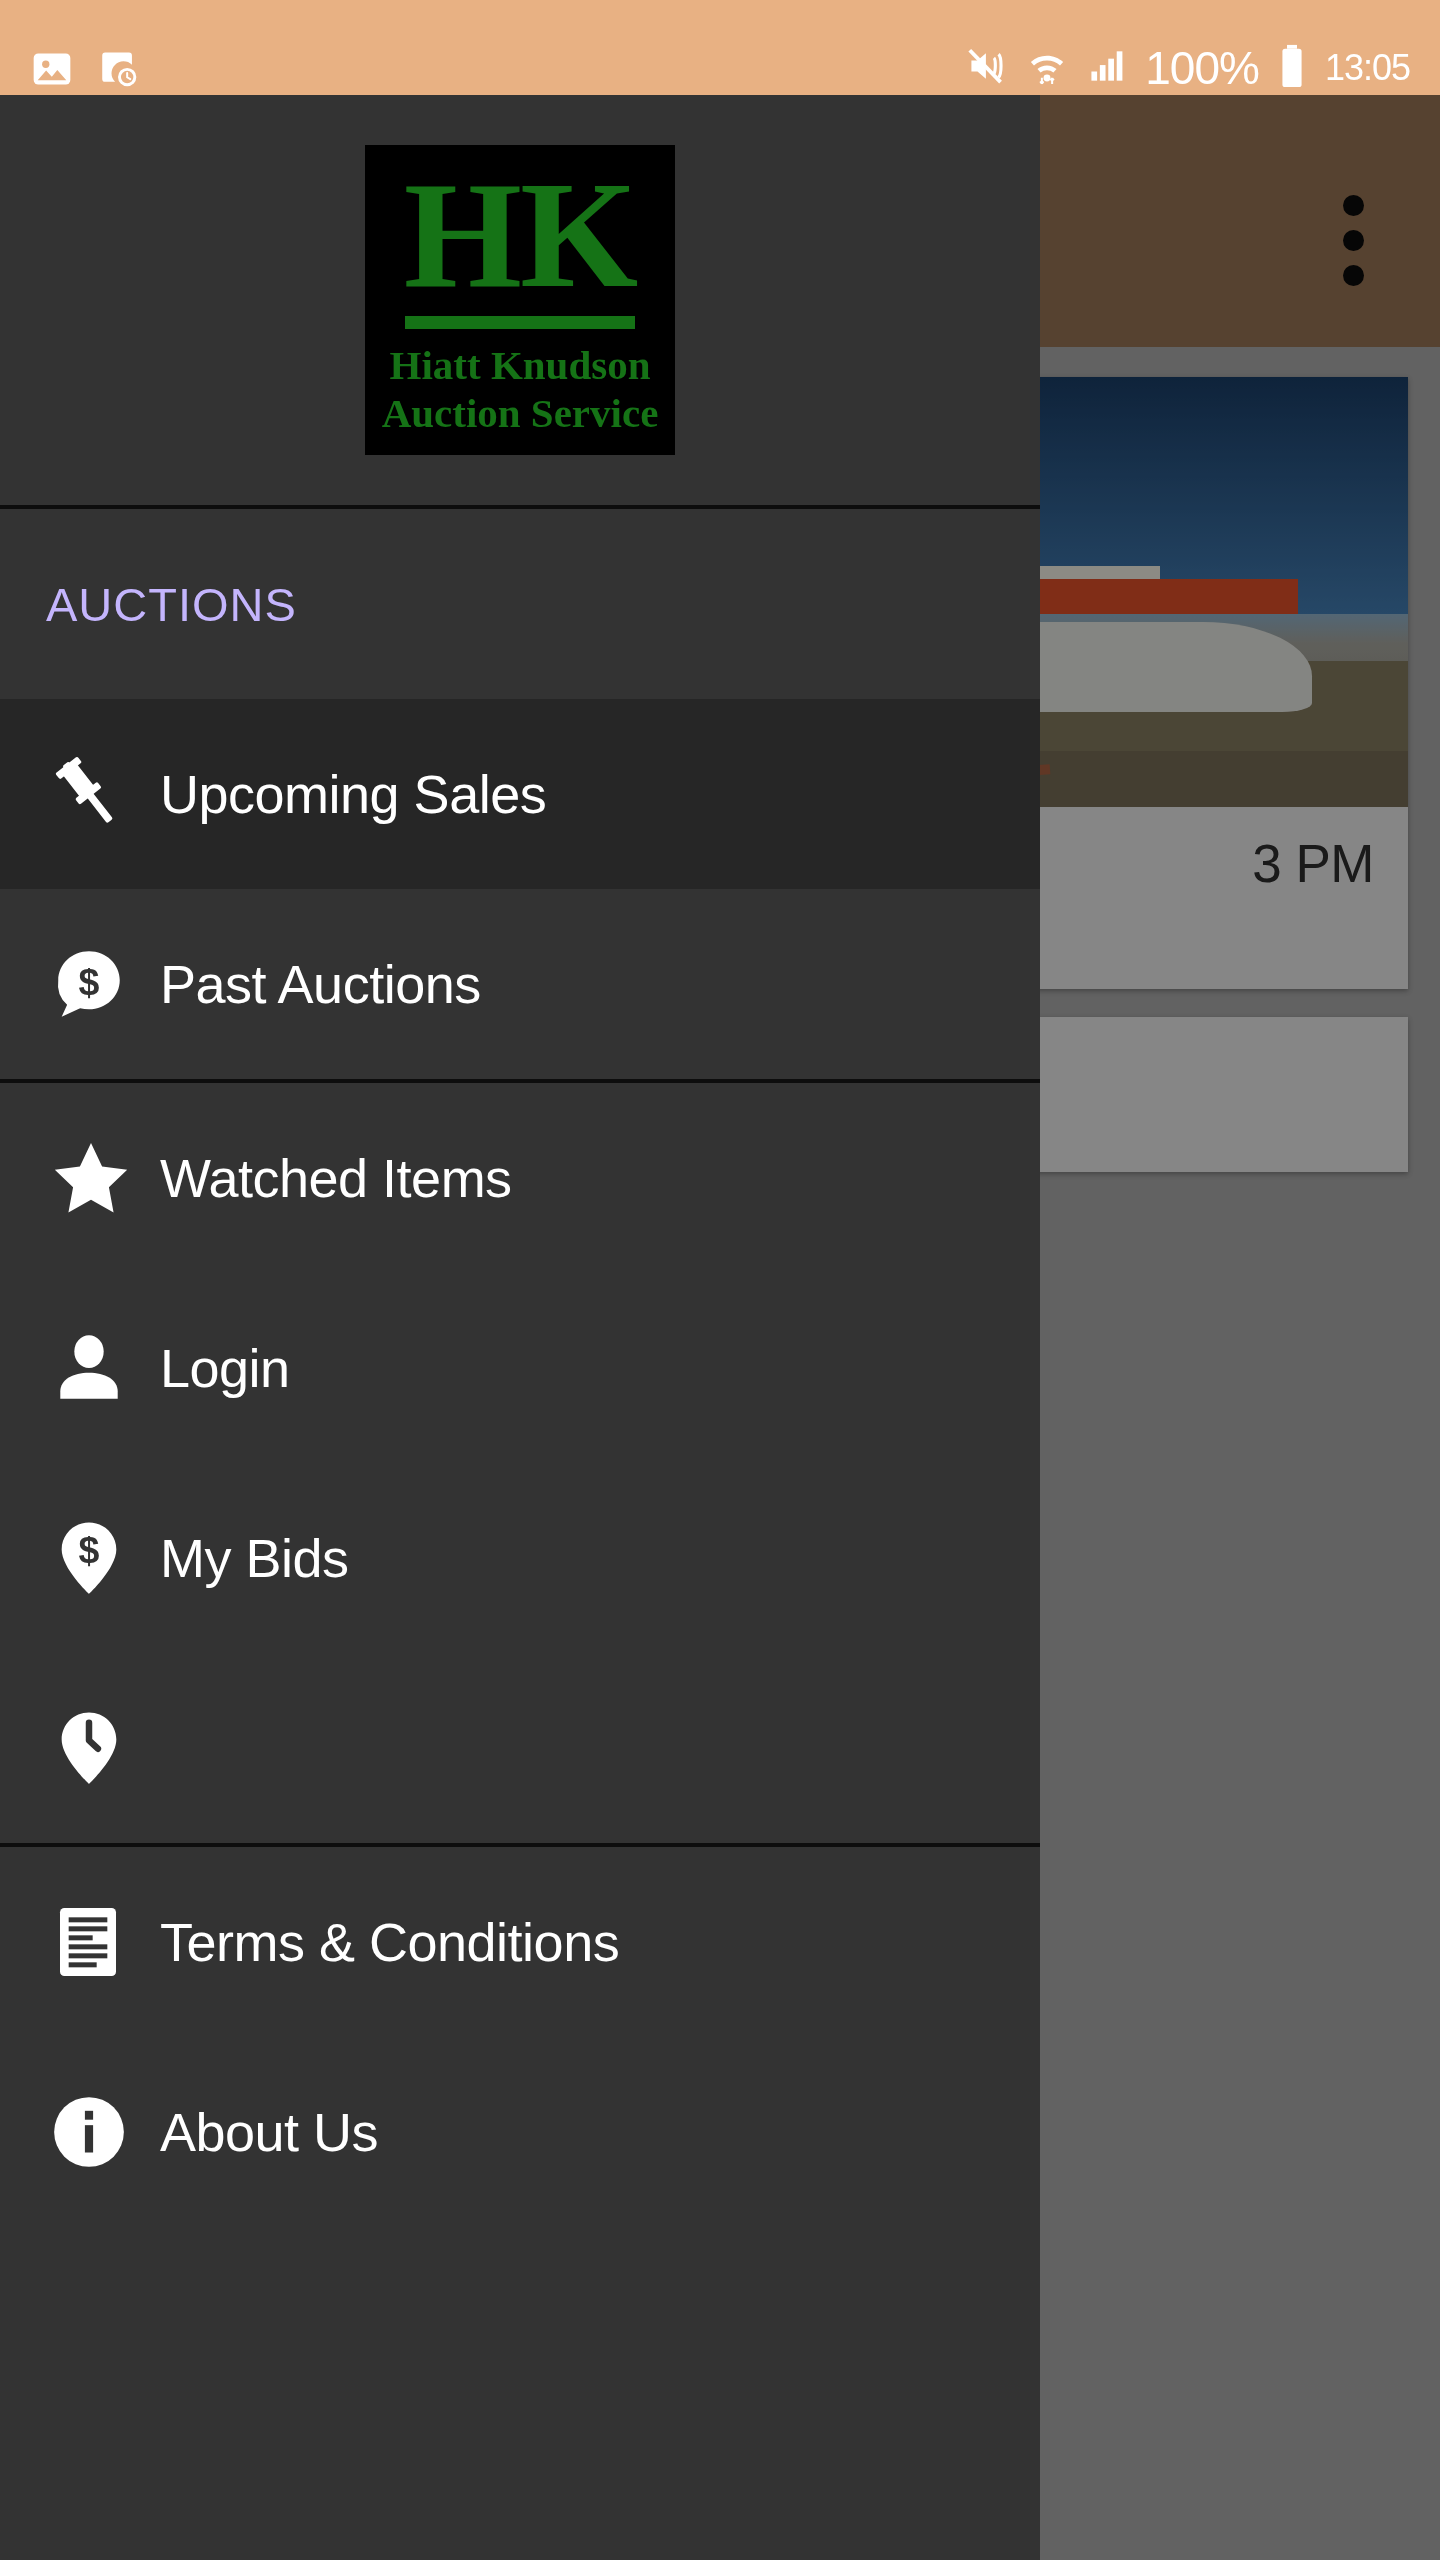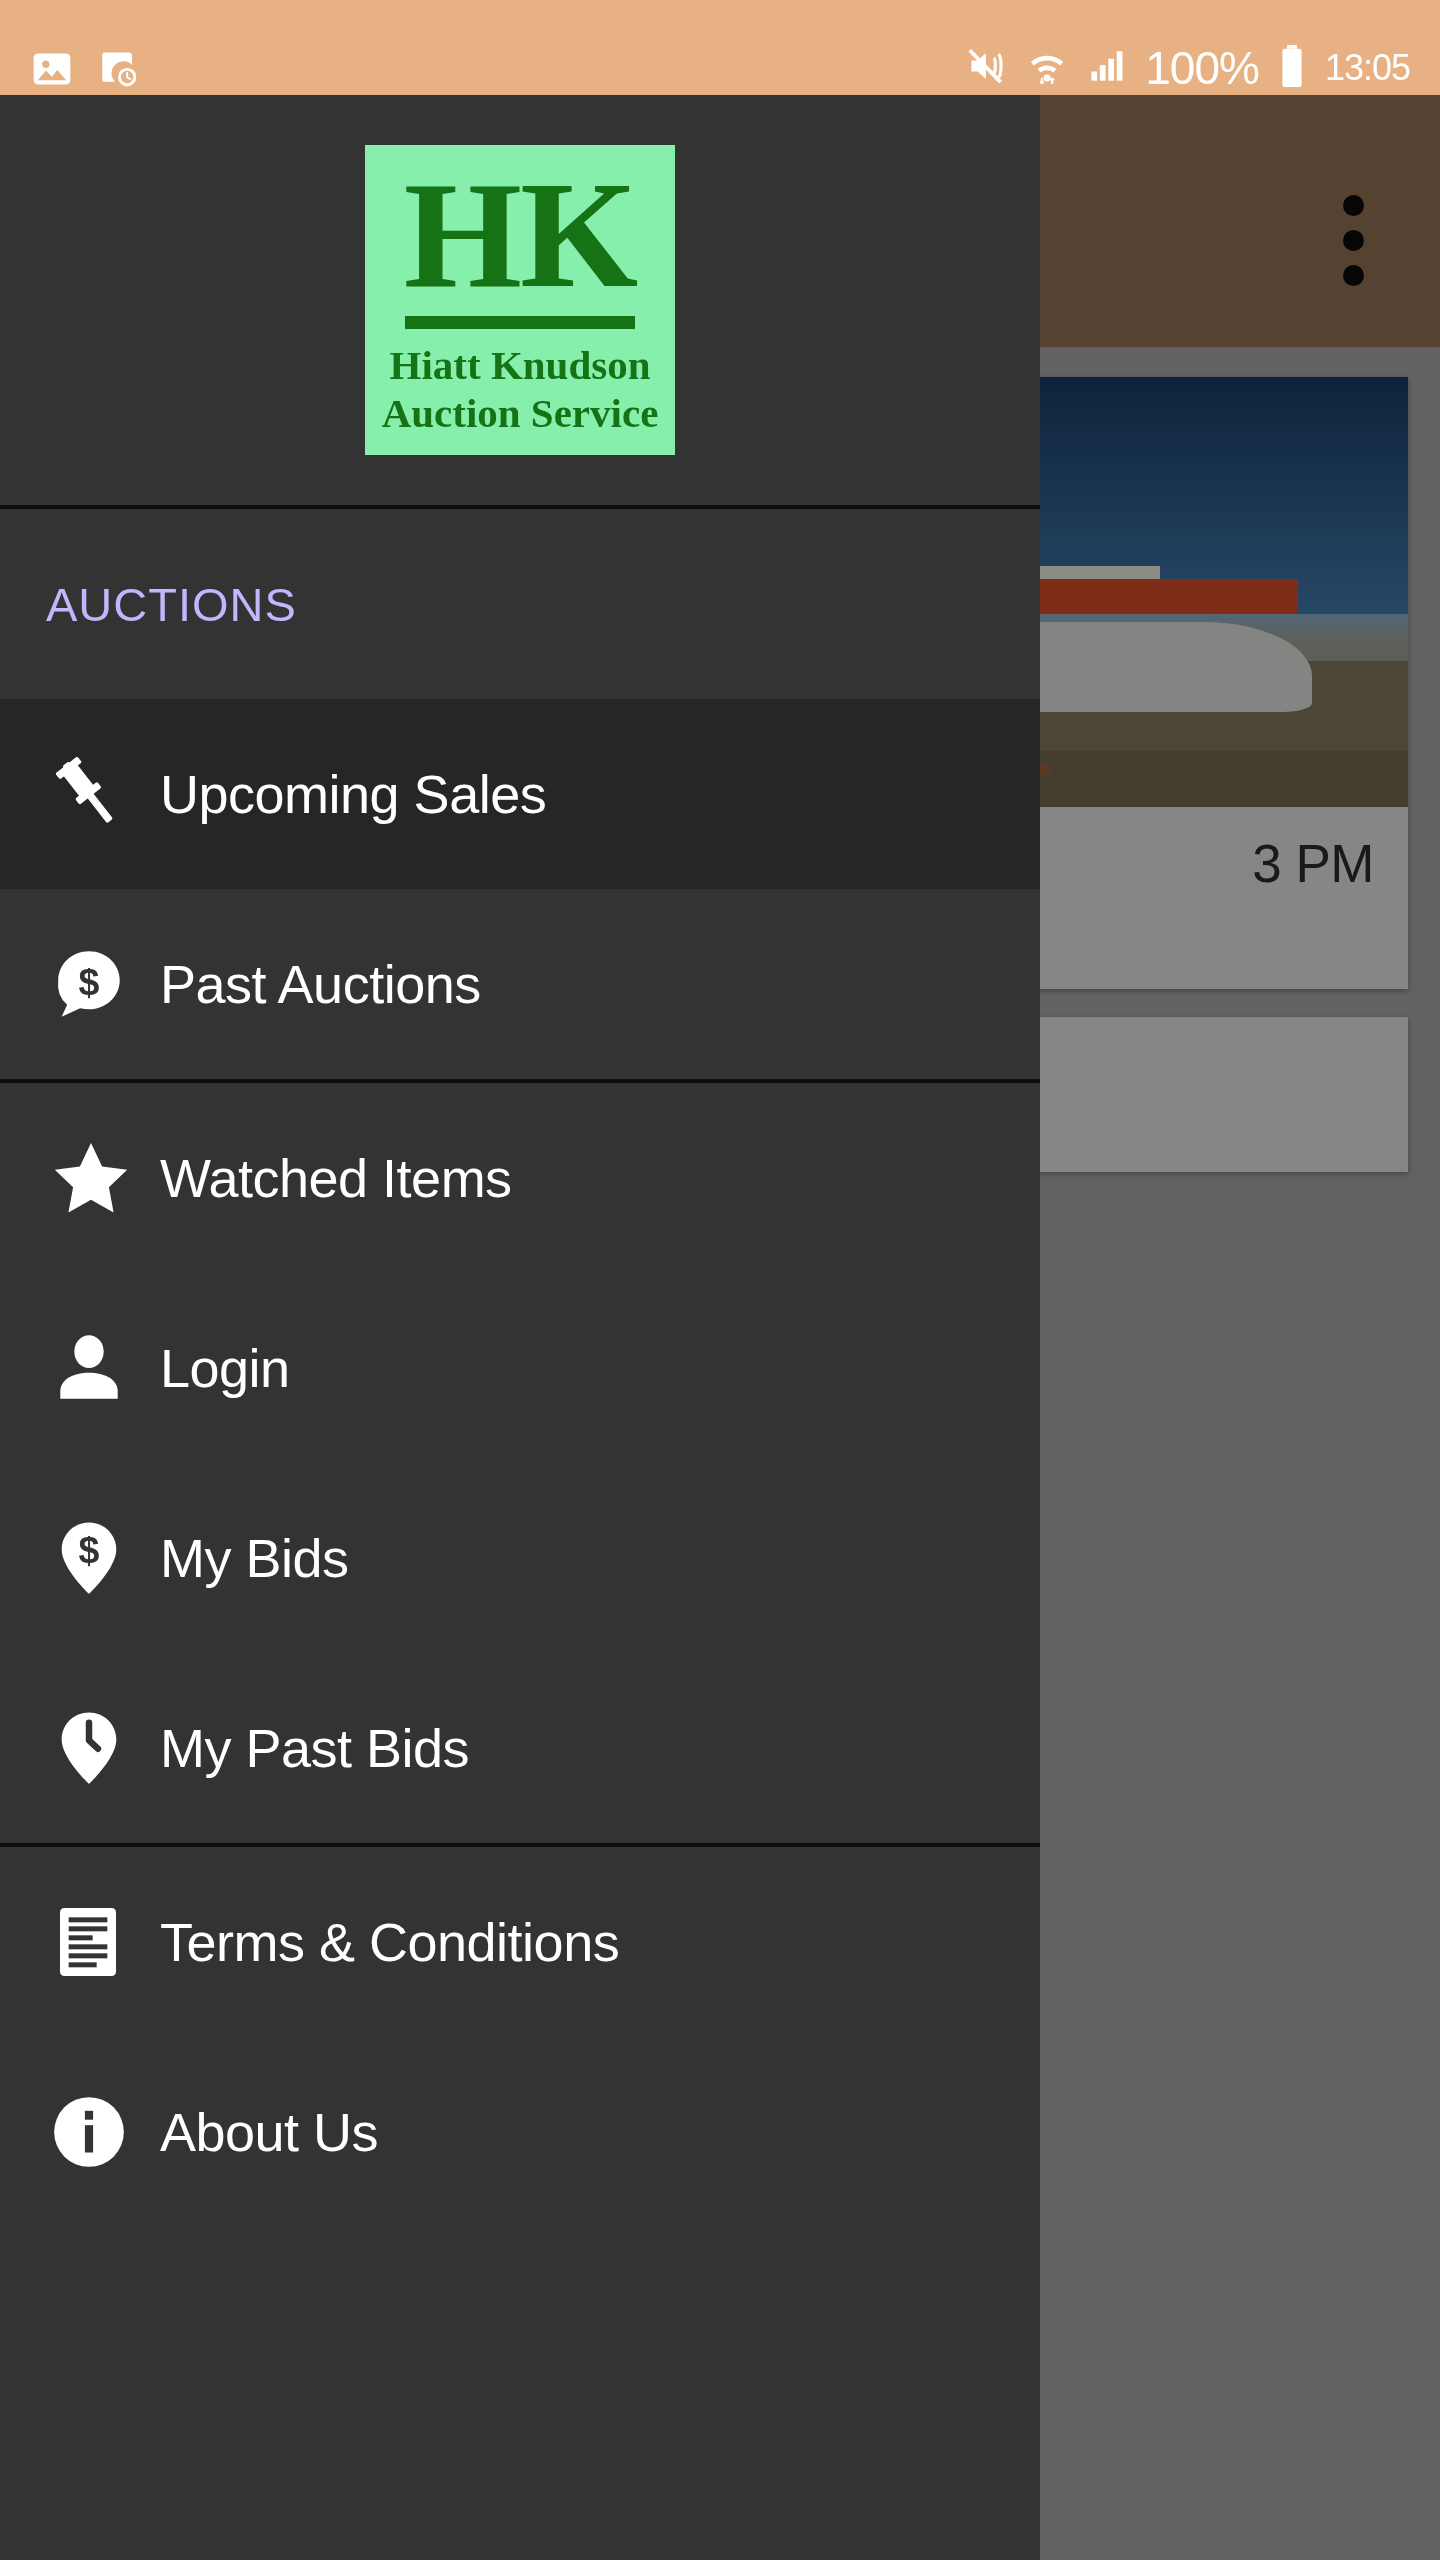--- a/index.html
+++ b/index.html
@@ -101,21 +101,21 @@
   
   .drawer{
     position:absolute; top:95px; left:0; width:1040px; height:2465px;
     background:#333333; z-index:40; overflow:hidden;
   }
   .drawer-header{
     height:410px; display:flex; align-items:center; justify-content:center;
     background:#333333;
   }
   .logo{
-    width:310px; height:310px; background:#86efac;
+    width:310px; height:310px; background:#000000;
     display:flex; flex-direction:column; align-items:center; justify-content:center;
     padding:14px 8px 10px 8px;
   }
   .logo-hk{
     font-family:"Liberation Serif", serif; font-weight:700;
     font-size:152px; line-height:.92; color:#157316; letter-spacing:-2px;
   }
   .logo-bar{ width:78%; height:13px; background:#157316; margin:10px 0 12px 0; }
   .logo-l1, .logo-l2{
     font-family:"Liberation Serif", serif; font-weight:700;
@@ -319,21 +319,20 @@
       <span class="nav-label">My Bids</span>
     </div>
 
     <div class="nav-item">
       <span class="nav-icon">
         <svg width="82" height="82" viewBox="0 0 24 24">
           <path d="M12 1.6c-4.4 0-8 3.5-8 7.9 0 5.5 8 13 8 13s8-7.5 8-13c0-4.4-3.6-7.9-8-7.9z" fill="#fff"></path>
           <path d="M12 4.6v5.2l2.6 2.4" stroke="#333" stroke-width="1.9" fill="none" stroke-linecap="round" stroke-linejoin="round"></path>
         </svg>
       </span>
-      <span class="nav-label">My Past Bids</span>
     </div>
 
     <div class="divider"></div>
 
 
     <div class="nav-item">
       <span class="nav-icon">
         <svg width="80" height="80" viewBox="0 0 24 24">
           <rect x="3.6" y="1.8" width="16.8" height="20.4" rx="1.3" fill="#fff"></rect>
           <g fill="#333">

